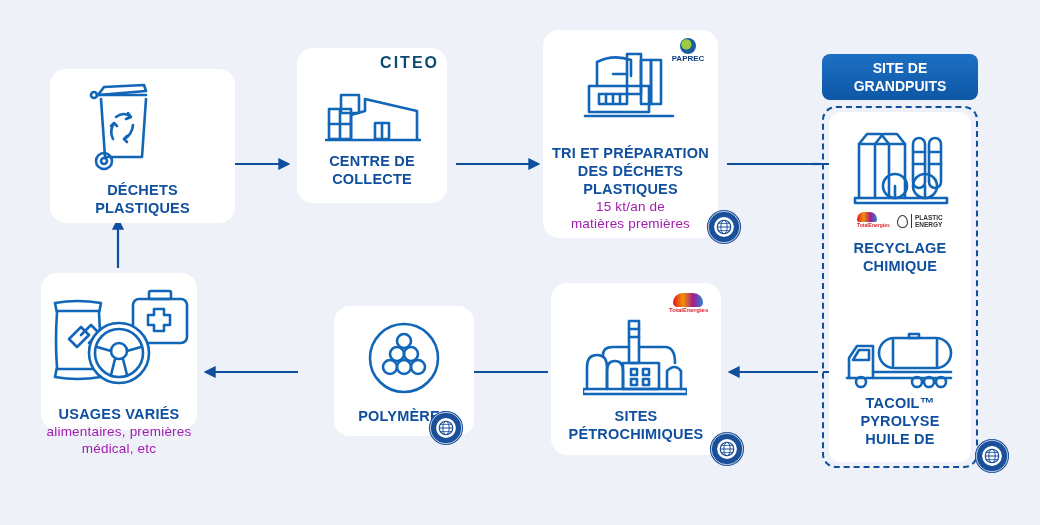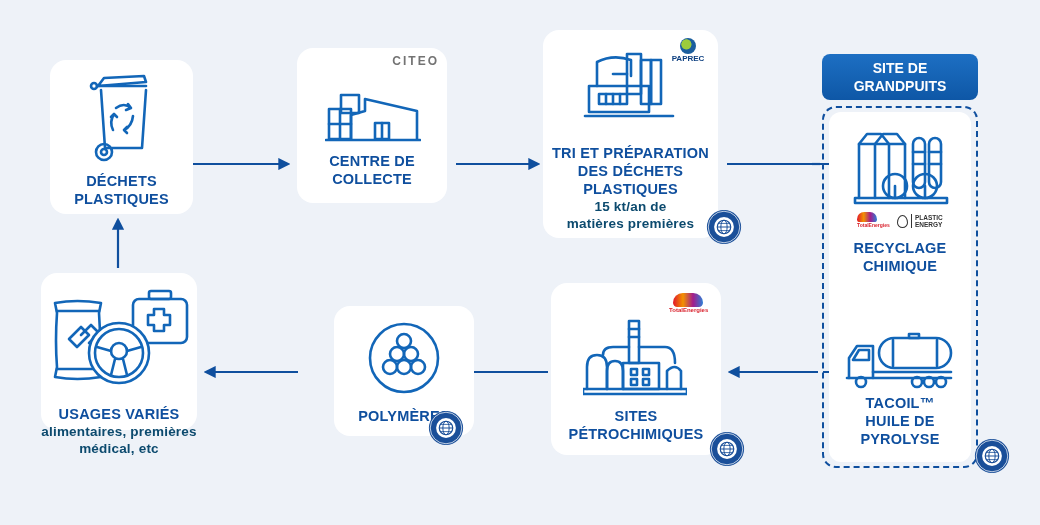--- a/index.html
+++ b/index.html
@@ -2,26 +2,26 @@
 <html><head>
 <meta charset="utf-8">
 <style>
   html, body { margin: 0; padding: 0; }
   body {
     width: 1040px; height: 525px; background: #eef2f8; position: relative; overflow: hidden;
     font-family: "Liberation Sans", "DejaVu Sans", sans-serif; color: #0e4c9a;
   }
   .card { position: absolute; background: #ffffff; border-radius: 16px; }
   .lbl { position: absolute; left: 0; right: 0; text-align: center; font-weight: 700; font-size: 14.5px; line-height: 18px; color: #0f4f9e; letter-spacing: 0.2px; }
-  .sub { font-weight: 700; font-size: 13.5px; line-height: 17px; color: #0c4a6e; }
+  .sub { font-weight: 400; font-size: 13.5px; line-height: 17px; color: #a21caf; }
   .icon { position: absolute; }
   svg .st { fill: none; stroke: #1266b8; stroke-width: 2.6; stroke-linejoin: round; stroke-linecap: round; }
   .arrow { position: absolute; }
   .seal { position: absolute; width: 36px; height: 36px; }
-  .brand-citeo { position: absolute; font-weight: 700; font-size: 12px; letter-spacing: 2px; color: #737373; }
+  .brand-citeo { position: absolute; font-weight: 700; font-size: 16px; letter-spacing: 2px; color: #0c4a6e; }
   .brand-paprec { position: absolute; font-weight: 700; font-size: 8px; color: #0d3f80; }
   .site-header {
     position: absolute; left: 822px; top: 54px; width: 156px; height: 46px;
     background: linear-gradient(#1d6fc3, #0e57a6); border-radius: 8px; color: #fff;
     text-align: center; font-weight: 700; font-size: 14px; line-height: 18px; padding-top: 5px; box-sizing: border-box;
   }
   .dash-box {
     position: absolute; left: 822px; top: 106px; width: 156px; height: 362px;
     border: 2.4px dashed #0f4f9e; border-radius: 14px; box-sizing: border-box;
   }
@@ -58,21 +58,21 @@
     <line x1="548" y1="372" x2="460" y2="372" marker-end="url(#ah)"></line>
     <line x1="298" y1="372" x2="206" y2="372" marker-end="url(#ah)"></line>
     <line x1="118" y1="268" x2="118" y2="220" marker-end="url(#ah)"></line>
   </g>
   <g stroke="#0f4f9e" stroke-width="2.2" stroke-dasharray="8,5" fill="none">
     <line x1="812" y1="164" x2="822" y2="164"></line>
     <line x1="810" y1="372" x2="838" y2="372"></line>
   </g>
 </svg>
 
-<div class="card" style="left:50px;top:60px;width:143px;height:154px;">
+<div class="card" style="left:50px;top:69px;width:156px;height:154px;padding-left:29px;">
   <svg class="icon" style="left:36px;top:12px" width="70" height="90" viewBox="0 0 70 90">
     <path class="st" d="M12 14 L60 10 L58 4 L18 6 Z"></path>
     <circle class="st" cx="8" cy="14" r="3"></circle>
     <line class="st" x1="11" y1="14" x2="60" y2="14"></line>
     <path class="st" d="M15 18 L19 76 L56 76 L60 18"></path>
     <circle class="st" cx="18" cy="80" r="8"></circle>
     <circle class="st" cx="18" cy="80" r="3"></circle>
     <path class="st" d="M30 36 Q38 30 45 36 M42 32 L45 36 L40 38"></path>
     <path class="st" d="M47 44 Q46 54 38 58 M41 55 L38 58 L41 61"></path>
     <path class="st" d="M27 58 Q23 50 28 42 M25 45 L28 42 L31 45"></path>
@@ -182,22 +182,22 @@
     <path class="st" d="M8 28 L14 18 L24 18 L24 28 Z"></path>
     <line class="st" x1="28" y1="40" x2="106" y2="40"></line>
     <line class="st" x1="2" y1="46" x2="106" y2="46"></line>
     <circle class="st" cx="16" cy="50" r="5"></circle>
     <circle class="st" cx="72" cy="50" r="5"></circle>
       <circle class="st" cx="84" cy="50" r="5"></circle>
       <circle class="st" cx="96" cy="50" r="5"></circle>
   </svg>
   <div class="lbl" style="top:64px">
     <div>TACOIL™</div>
+    <div>PYROLYSE</div>
     <div>HUILE DE</div>
-    <div>PYROLYSE</div>
   </div>
 </div>
 <svg class="seal" style="left:974px;top:438px">
     <use href="#seal-sym"></use>
   </svg>
 
 <div class="card" style="left:551px;top:283px;width:170px;height:172px;">
   <div style="position:absolute;right:14px;top:10px;width:38px;text-align:center">
     <div style="width:30px;height:14px;margin:0 auto;border-radius:14px 14px 6px 6px;background:linear-gradient(90deg,#e1162b,#f39200,#a31d8b,#2d7fd6)"></div>
     <div style="font-size:6px;color:#d9232e;font-weight:700">TotalEnergies</div>

